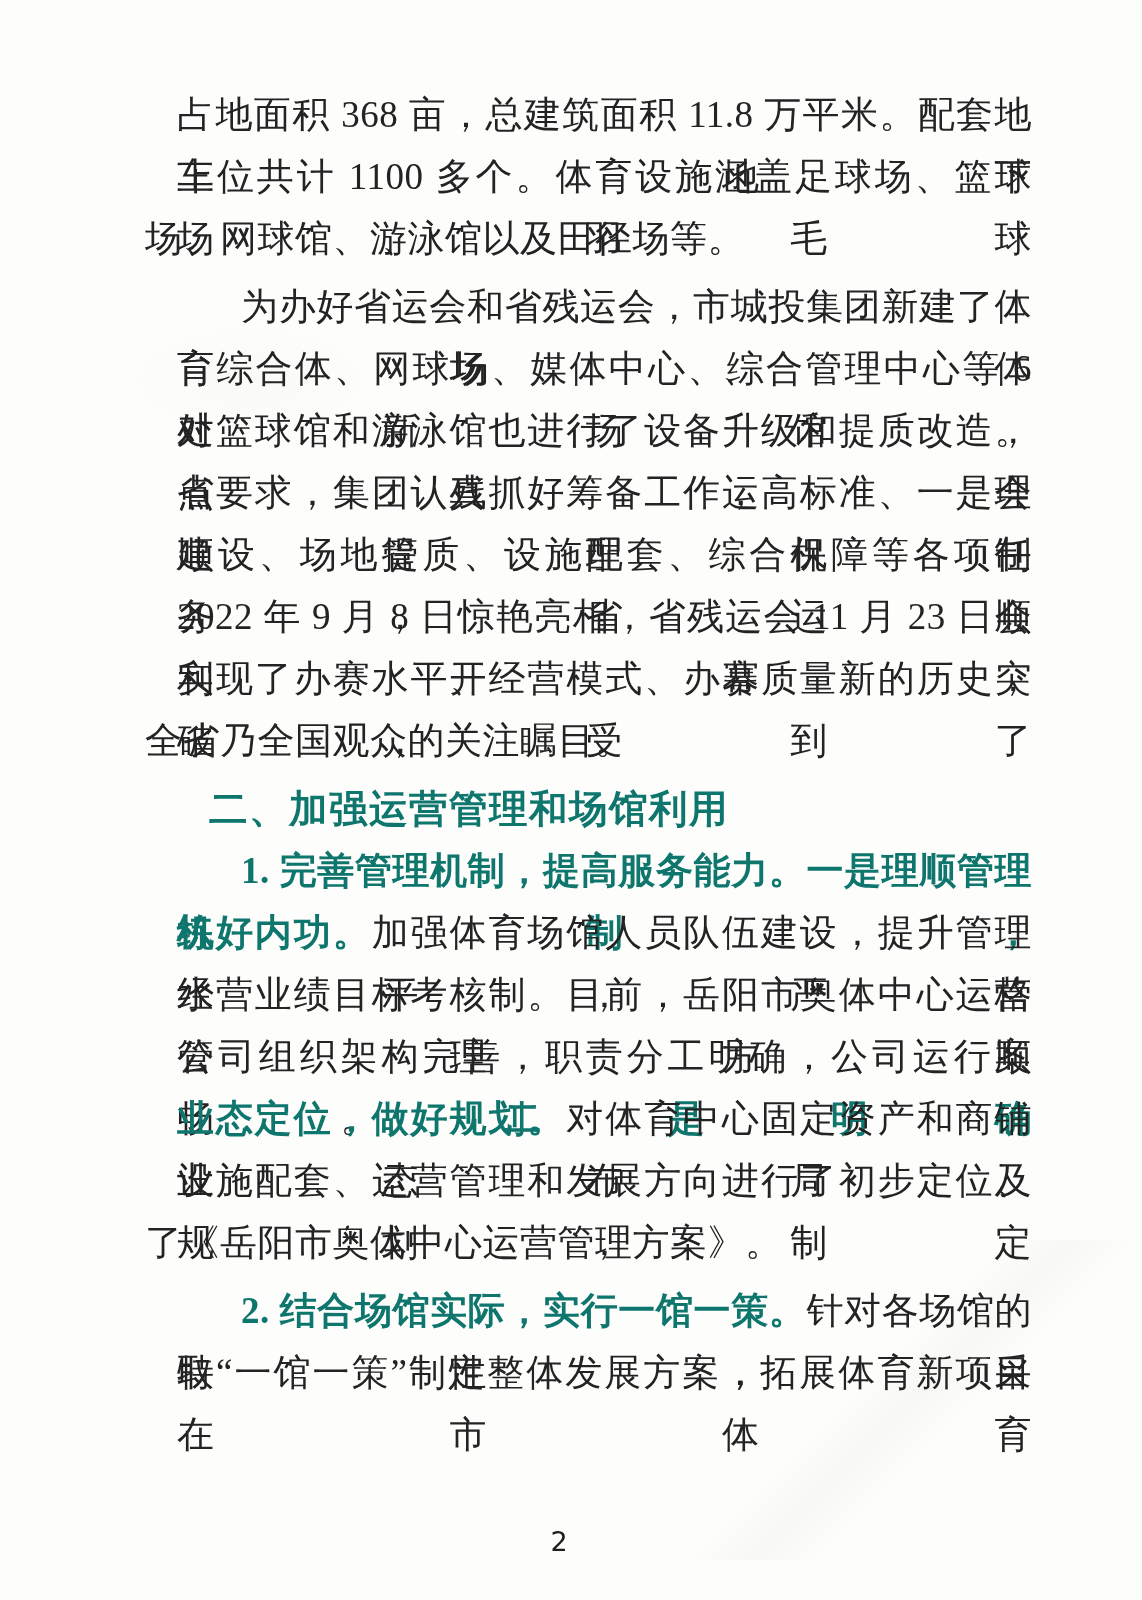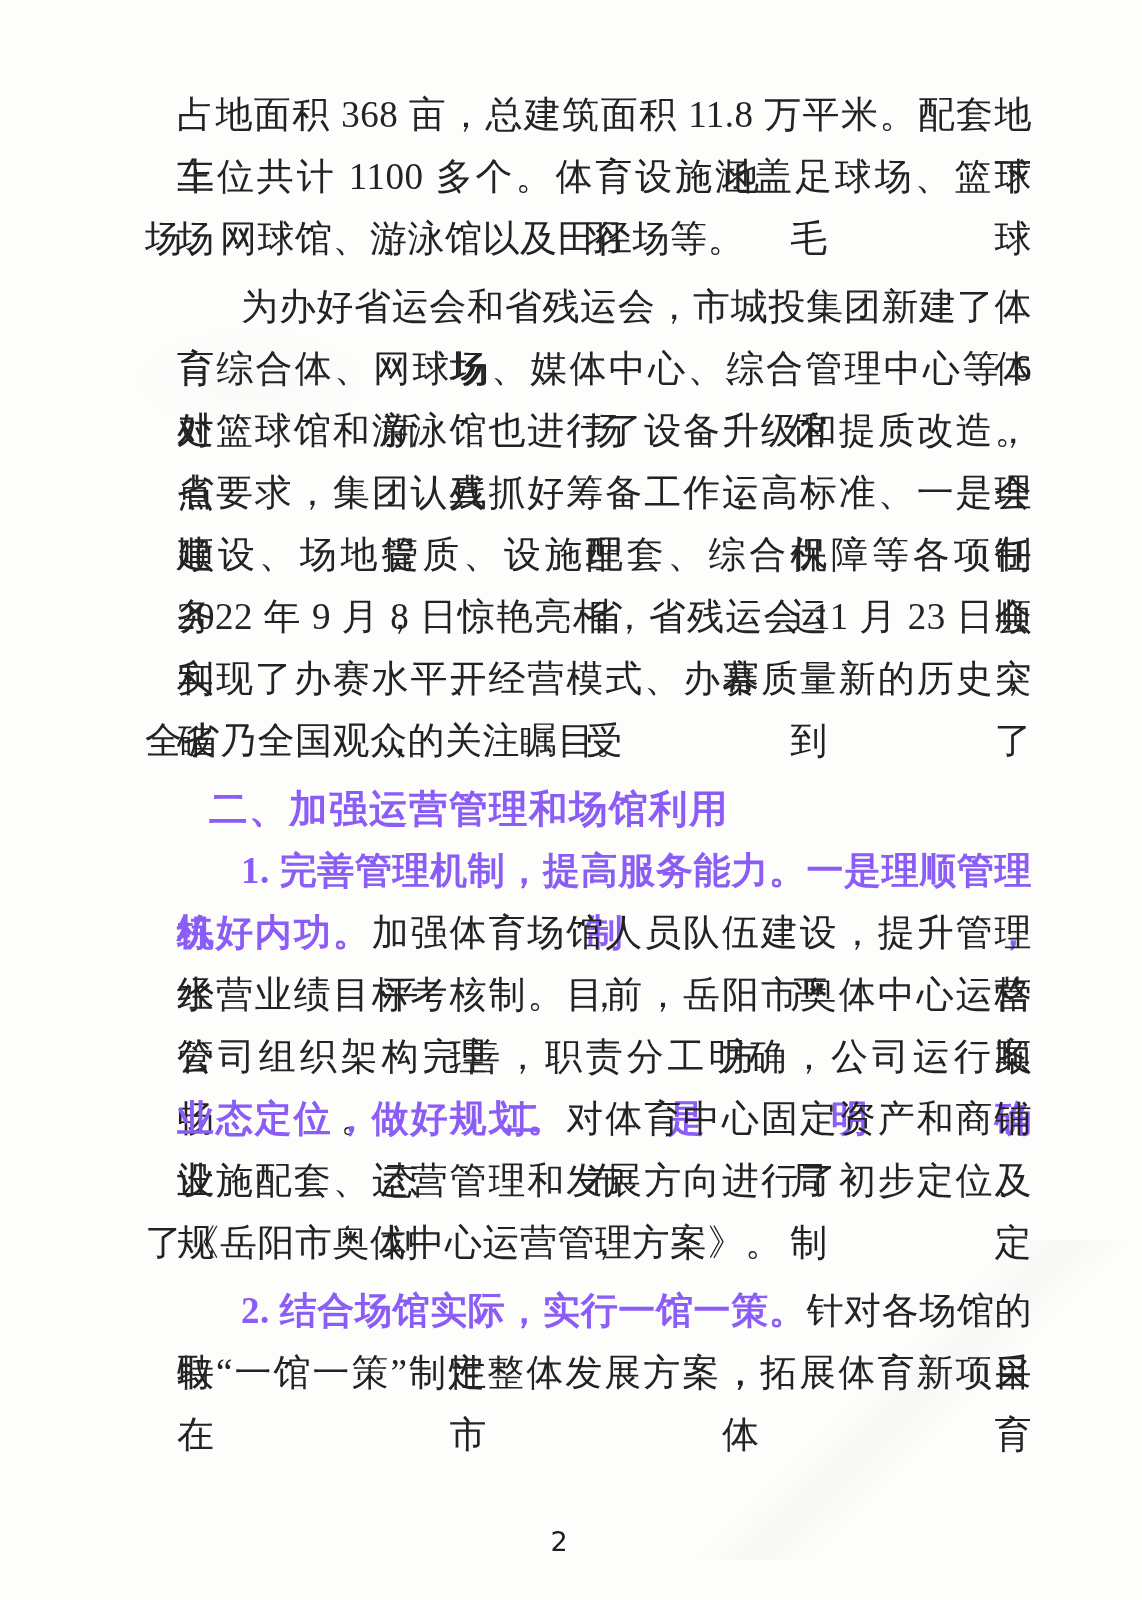--- a/index.html
+++ b/index.html
@@ -70,21 +70,21 @@
     font-weight: 700;
     font-size: 38.5px;
     color: #161616;
     letter-spacing: 1.5px;
   }
   .run {
     font-weight: 400;
   }
   .run.bold {
     font-weight: 700;
-    color: #8b5cf6;
+    color: #0f766e;
   }
   .page-number {
     position: absolute;
     top: 1526px;
     left: 0;
     width: 1118px;
     text-align: center;
     font-family: "DejaVu Sans", sans-serif;
     font-size: 27px;
     color: #1c1c1c;

